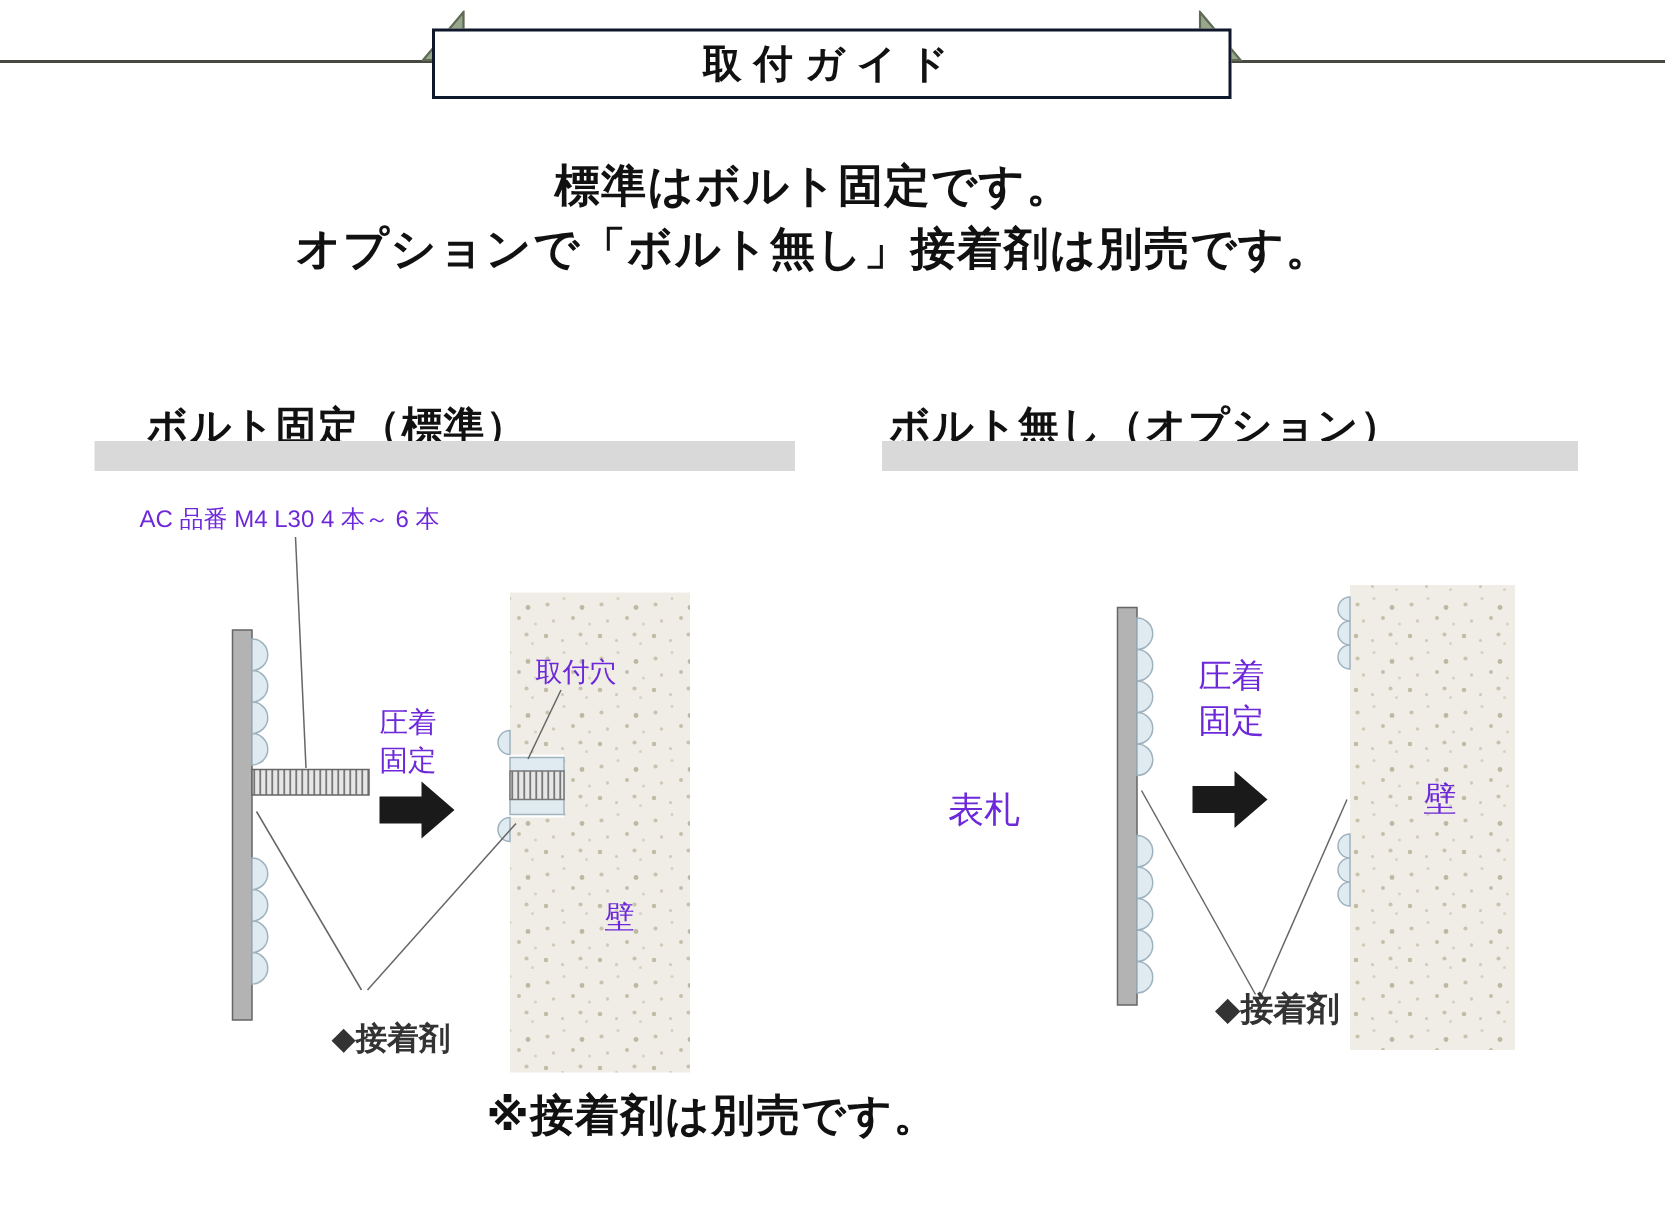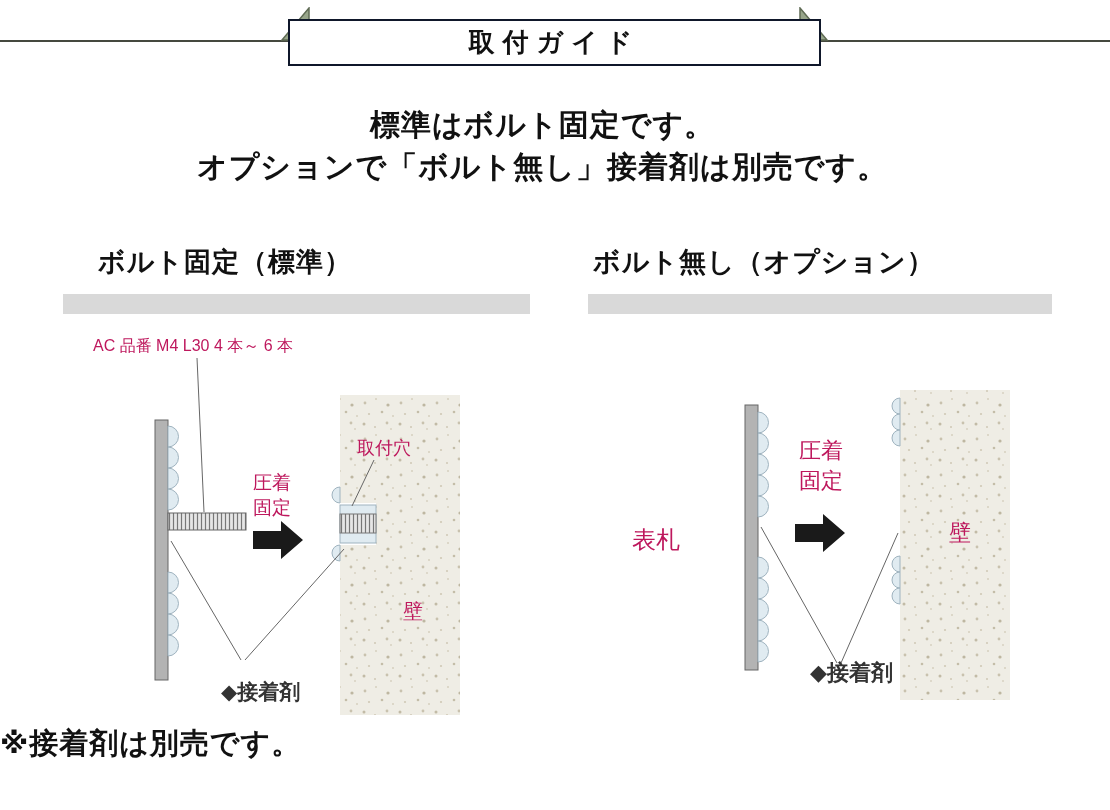--- a/index.html
+++ b/index.html
@@ -15,43 +15,43 @@
   .tri-right{left:799px;}
   .title-box{position:absolute;left:288px;top:19px;width:533px;height:47px;background:#fff;
     border:2px solid #0f172a;box-sizing:border-box;display:flex;align-items:center;justify-content:center;}
   .title-box span{font-size:26px;font-weight:bold;letter-spacing:8px;}
 
   
   .intro{position:absolute;top:104px;left:0;width:1085px;text-align:center;
     font-size:30px;font-weight:bold;line-height:42px;letter-spacing:1px;}
 
   
-  .sec-title{position:absolute;font-size:27px;font-weight:bold;letter-spacing:1px;}
+  .sec-title{position:absolute;font-size:27px;font-weight:bold;letter-spacing:1px;margin-top:22px;}
   .sec-title-left{left:98px;top:244px;}
   .sec-title-right{left:593px;top:244px;}
   .sec-bar{position:absolute;height:20px;background:#d9d9d9;}
   .sec-bar-left{left:63px;top:294px;width:467px;}
   .sec-bar-right{left:588px;top:294px;width:464px;}
 
   .diagram-svg{position:absolute;left:0;top:330px;}
 
   
-  .lbl{position:absolute;color:#be185d;white-space:nowrap;}
+  .lbl{position:absolute;color:#6d28d9;white-space:nowrap;}
   .lbl-ac{left:93px;top:336px;font-size:16px;}
   .lbl-press-left{left:253px;top:470px;font-size:19px;line-height:25px;}
   .lbl-hole{left:357px;top:436px;font-size:18px;}
   .lbl-wall-left{left:403px;top:598px;font-size:20px;}
   .lbl-adhesive-left{left:221px;top:678px;font-size:21px;color:#333;font-weight:bold;}
   .lbl-plate{left:632px;top:524px;font-size:24px;}
   .lbl-press-right{left:799px;top:436px;font-size:22px;line-height:30px;}
   .lbl-wall-right{left:949px;top:518px;font-size:22px;}
   .lbl-adhesive-right{left:810px;top:658px;font-size:22px;color:#333;font-weight:bold;}
 
   
-  .footer-note{position:absolute;top:724px;left:0;width:950px;text-align:left;
+  .footer-note{position:absolute;top:724px;left:0;width:950px;text-align:center;
     font-size:29px;font-weight:bold;letter-spacing:1px;}
 </style>
 </head>
 <body>
 
 <div class="page">
 
   <div class="rule rule-left"></div>
   <div class="rule rule-right"></div>
   <svg class="tri tri-left" width="30" height="34" viewBox="0 0 30 34">

